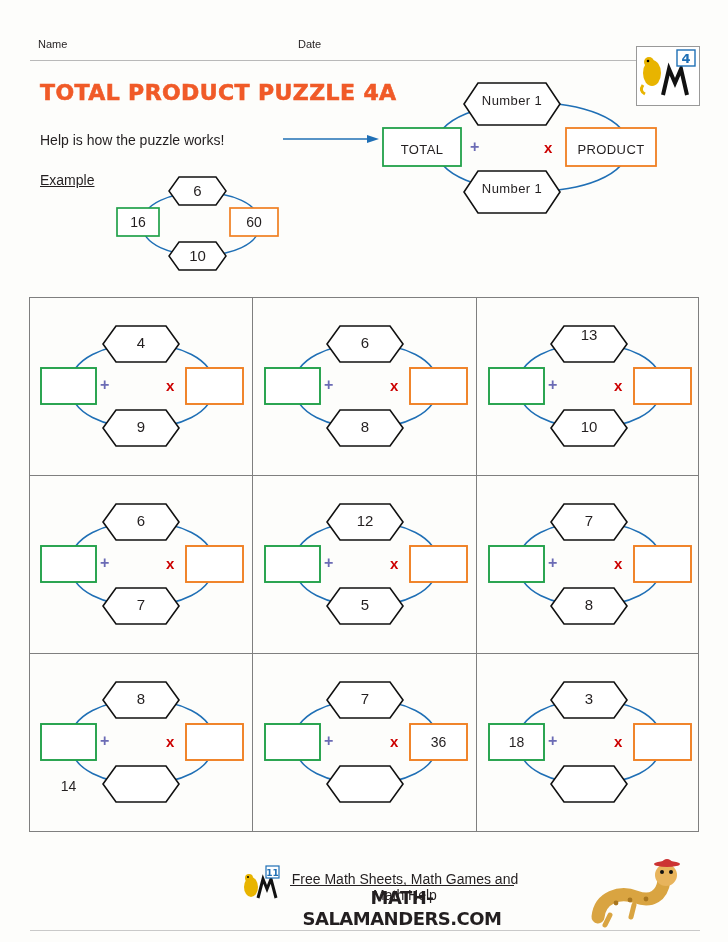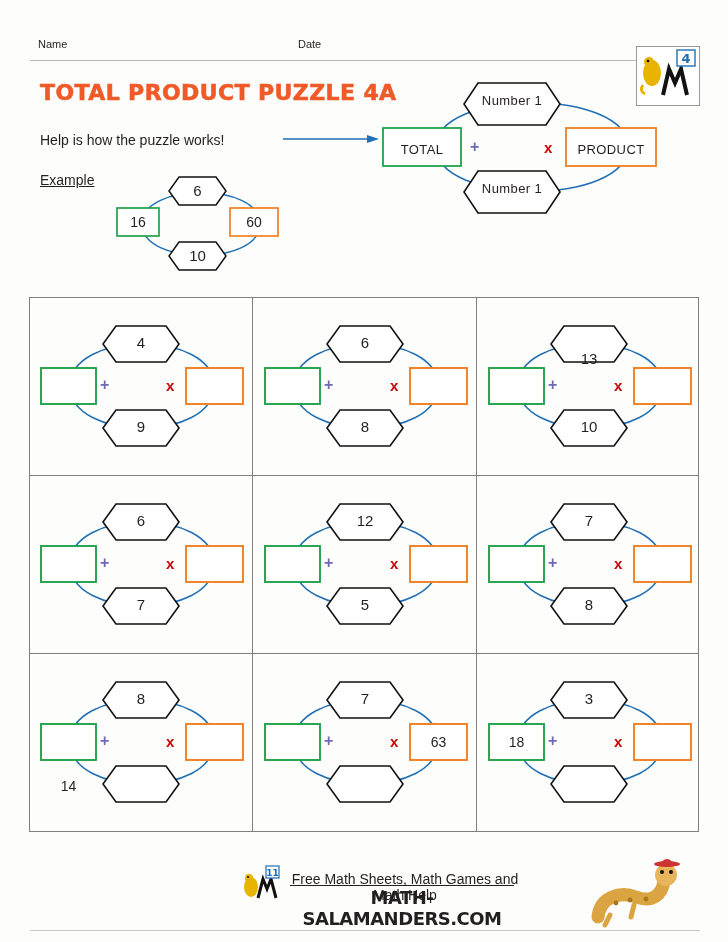--- a/index.html
+++ b/index.html
@@ -329,21 +329,21 @@
 
     <div class="puzzle" style="left:456px; top:12px; width:208px; height:152px;">
       <svg width="208" height="152" viewBox="0 0 208 152">
         <path d="M32 76 C32 20, 176 20, 176 76" stroke="#1f6fb5" stroke-width="1.5" fill="none"></path>
         <path d="M32 76 C32 132, 176 132, 176 76" stroke="#1f6fb5" stroke-width="1.5" fill="none"></path>
         <polygon points="78,16 128,16 141,34 128,52 78,52 65,34" fill="#fff" stroke="#111" stroke-width="1.6"></polygon>
         <polygon points="78,100 128,100 141,118 128,136 78,136 65,118" fill="#fff" stroke="#111" stroke-width="1.6"></polygon>
         <rect x="3" y="58" width="55" height="36" fill="#fff" stroke="#22a14a" stroke-width="1.9"></rect>
         <rect x="148" y="58" width="57" height="36" fill="#fff" stroke="#f07f22" stroke-width="1.9"></rect>
       </svg>
-      <div class="hex-num" style="left:65px; top:40px; width:76px;">13</div>
+      <div class="hex-num" style="left:65px; top:16px; width:76px;">13</div>
       <div class="hex-num" style="left:65px; top:108px; width:76px;">10</div>
       <div class="box-num" style="left:3px; top:68px; width:55px;"></div>
       <div class="box-num" style="left:148px; top:68px; width:57px;"></div>
       <div class="plus" style="left:62px; top:66px;">+</div>
       <div class="times" style="left:128px; top:67px;">x</div>
     </div>
 
     <div class="puzzle" style="left:8px; top:190px; width:208px; height:152px;">
       <svg width="208" height="152" viewBox="0 0 208 152">
         <path d="M32 76 C32 20, 176 20, 176 76" stroke="#1f6fb5" stroke-width="1.5" fill="none"></path>
@@ -417,21 +417,21 @@
         <path d="M32 76 C32 20, 176 20, 176 76" stroke="#1f6fb5" stroke-width="1.5" fill="none"></path>
         <path d="M32 76 C32 132, 176 132, 176 76" stroke="#1f6fb5" stroke-width="1.5" fill="none"></path>
         <polygon points="78,16 128,16 141,34 128,52 78,52 65,34" fill="#fff" stroke="#111" stroke-width="1.6"></polygon>
         <polygon points="78,100 128,100 141,118 128,136 78,136 65,118" fill="#fff" stroke="#111" stroke-width="1.6"></polygon>
         <rect x="3" y="58" width="55" height="36" fill="#fff" stroke="#22a14a" stroke-width="1.9"></rect>
         <rect x="148" y="58" width="57" height="36" fill="#fff" stroke="#f07f22" stroke-width="1.9"></rect>
       </svg>
       <div class="hex-num" style="left:65px; top:24px; width:76px;">7</div>
       <div class="hex-num" style="left:65px; top:108px; width:76px;"></div>
       <div class="box-num" style="left:3px; top:68px; width:55px;"></div>
-      <div class="box-num" style="left:148px; top:68px; width:57px;">63</div>
+      <div class="box-num" style="left:148px; top:68px; width:57px;">36</div>
       <div class="plus" style="left:62px; top:66px;">+</div>
       <div class="times" style="left:128px; top:67px;">x</div>
     </div>
 
     <div class="puzzle" style="left:456px; top:368px; width:208px; height:152px;">
       <svg width="208" height="152" viewBox="0 0 208 152">
         <path d="M32 76 C32 20, 176 20, 176 76" stroke="#1f6fb5" stroke-width="1.5" fill="none"></path>
         <path d="M32 76 C32 132, 176 132, 176 76" stroke="#1f6fb5" stroke-width="1.5" fill="none"></path>
         <polygon points="78,16 128,16 141,34 128,52 78,52 65,34" fill="#fff" stroke="#111" stroke-width="1.6"></polygon>
         <polygon points="78,100 128,100 141,118 128,136 78,136 65,118" fill="#fff" stroke="#111" stroke-width="1.6"></polygon>

